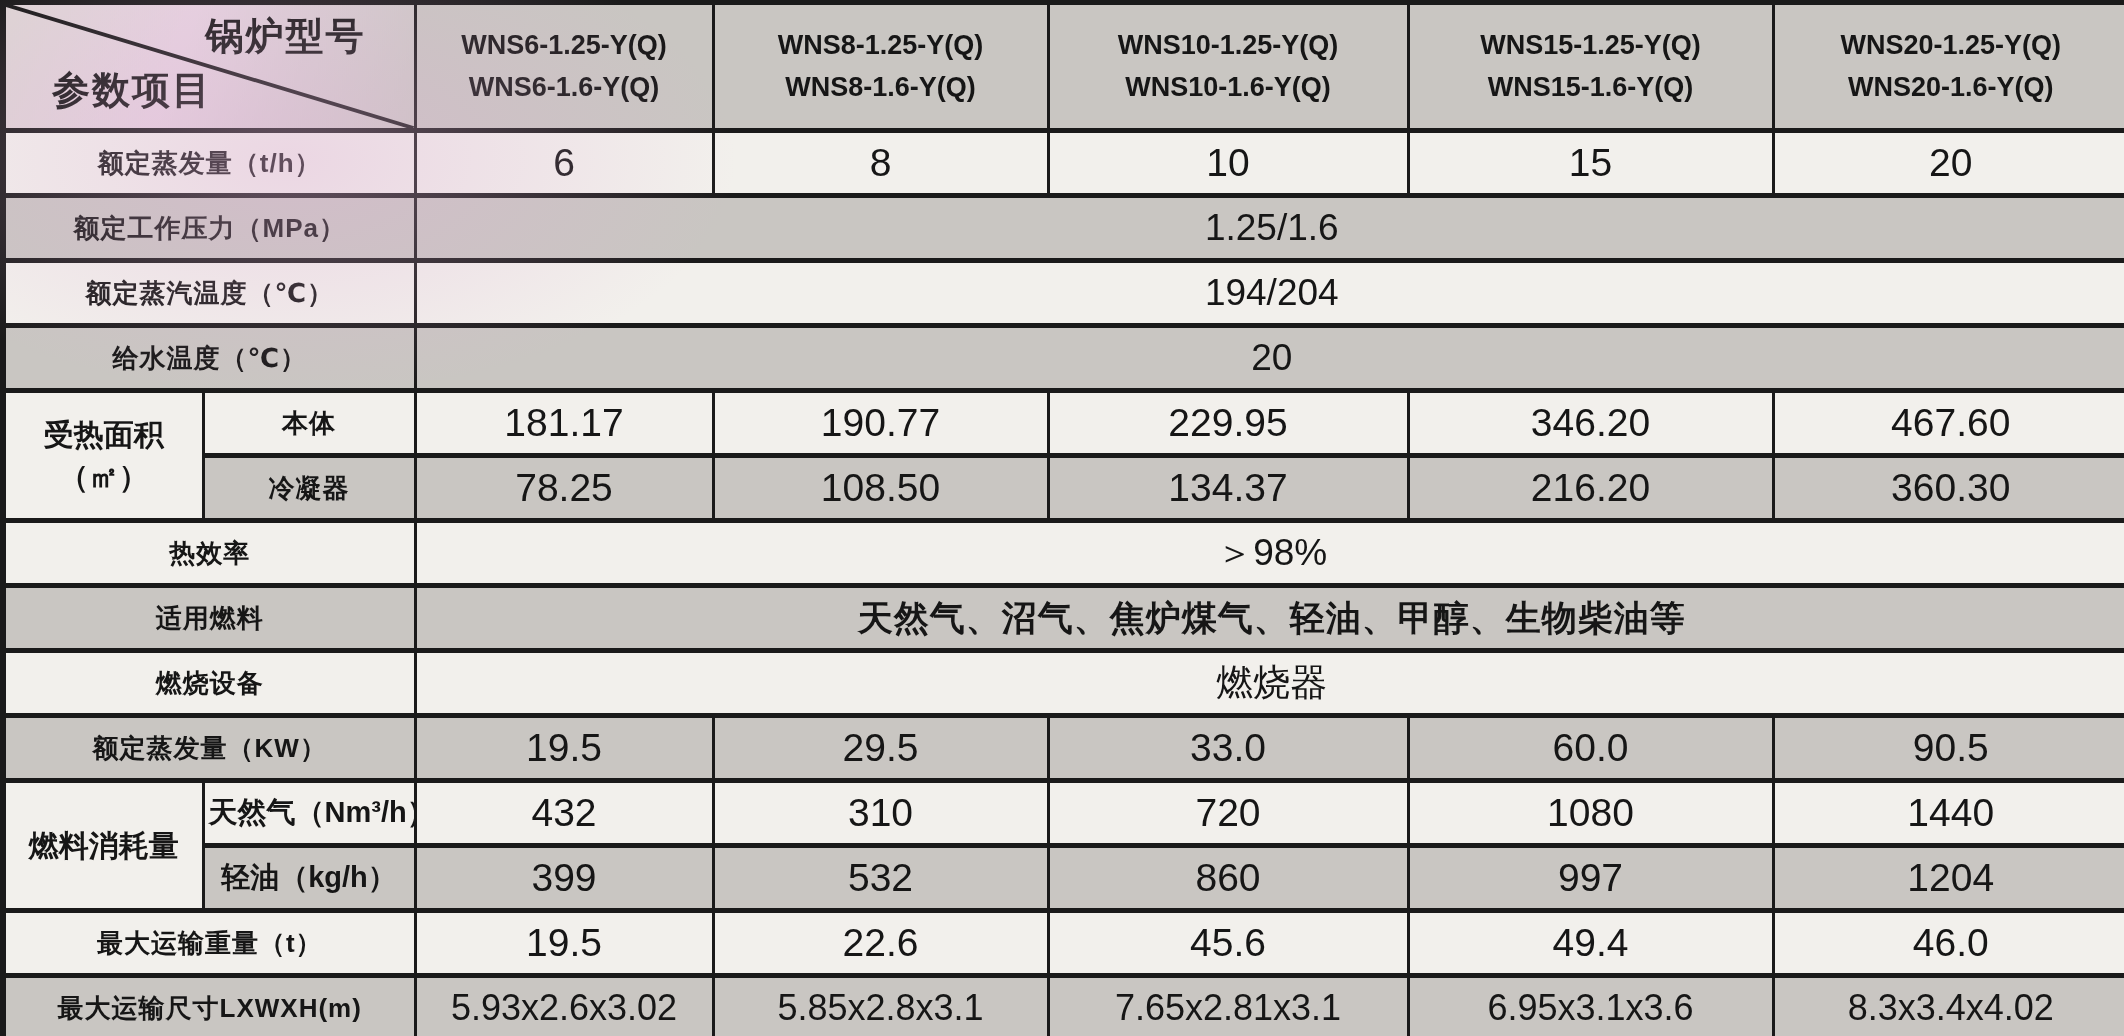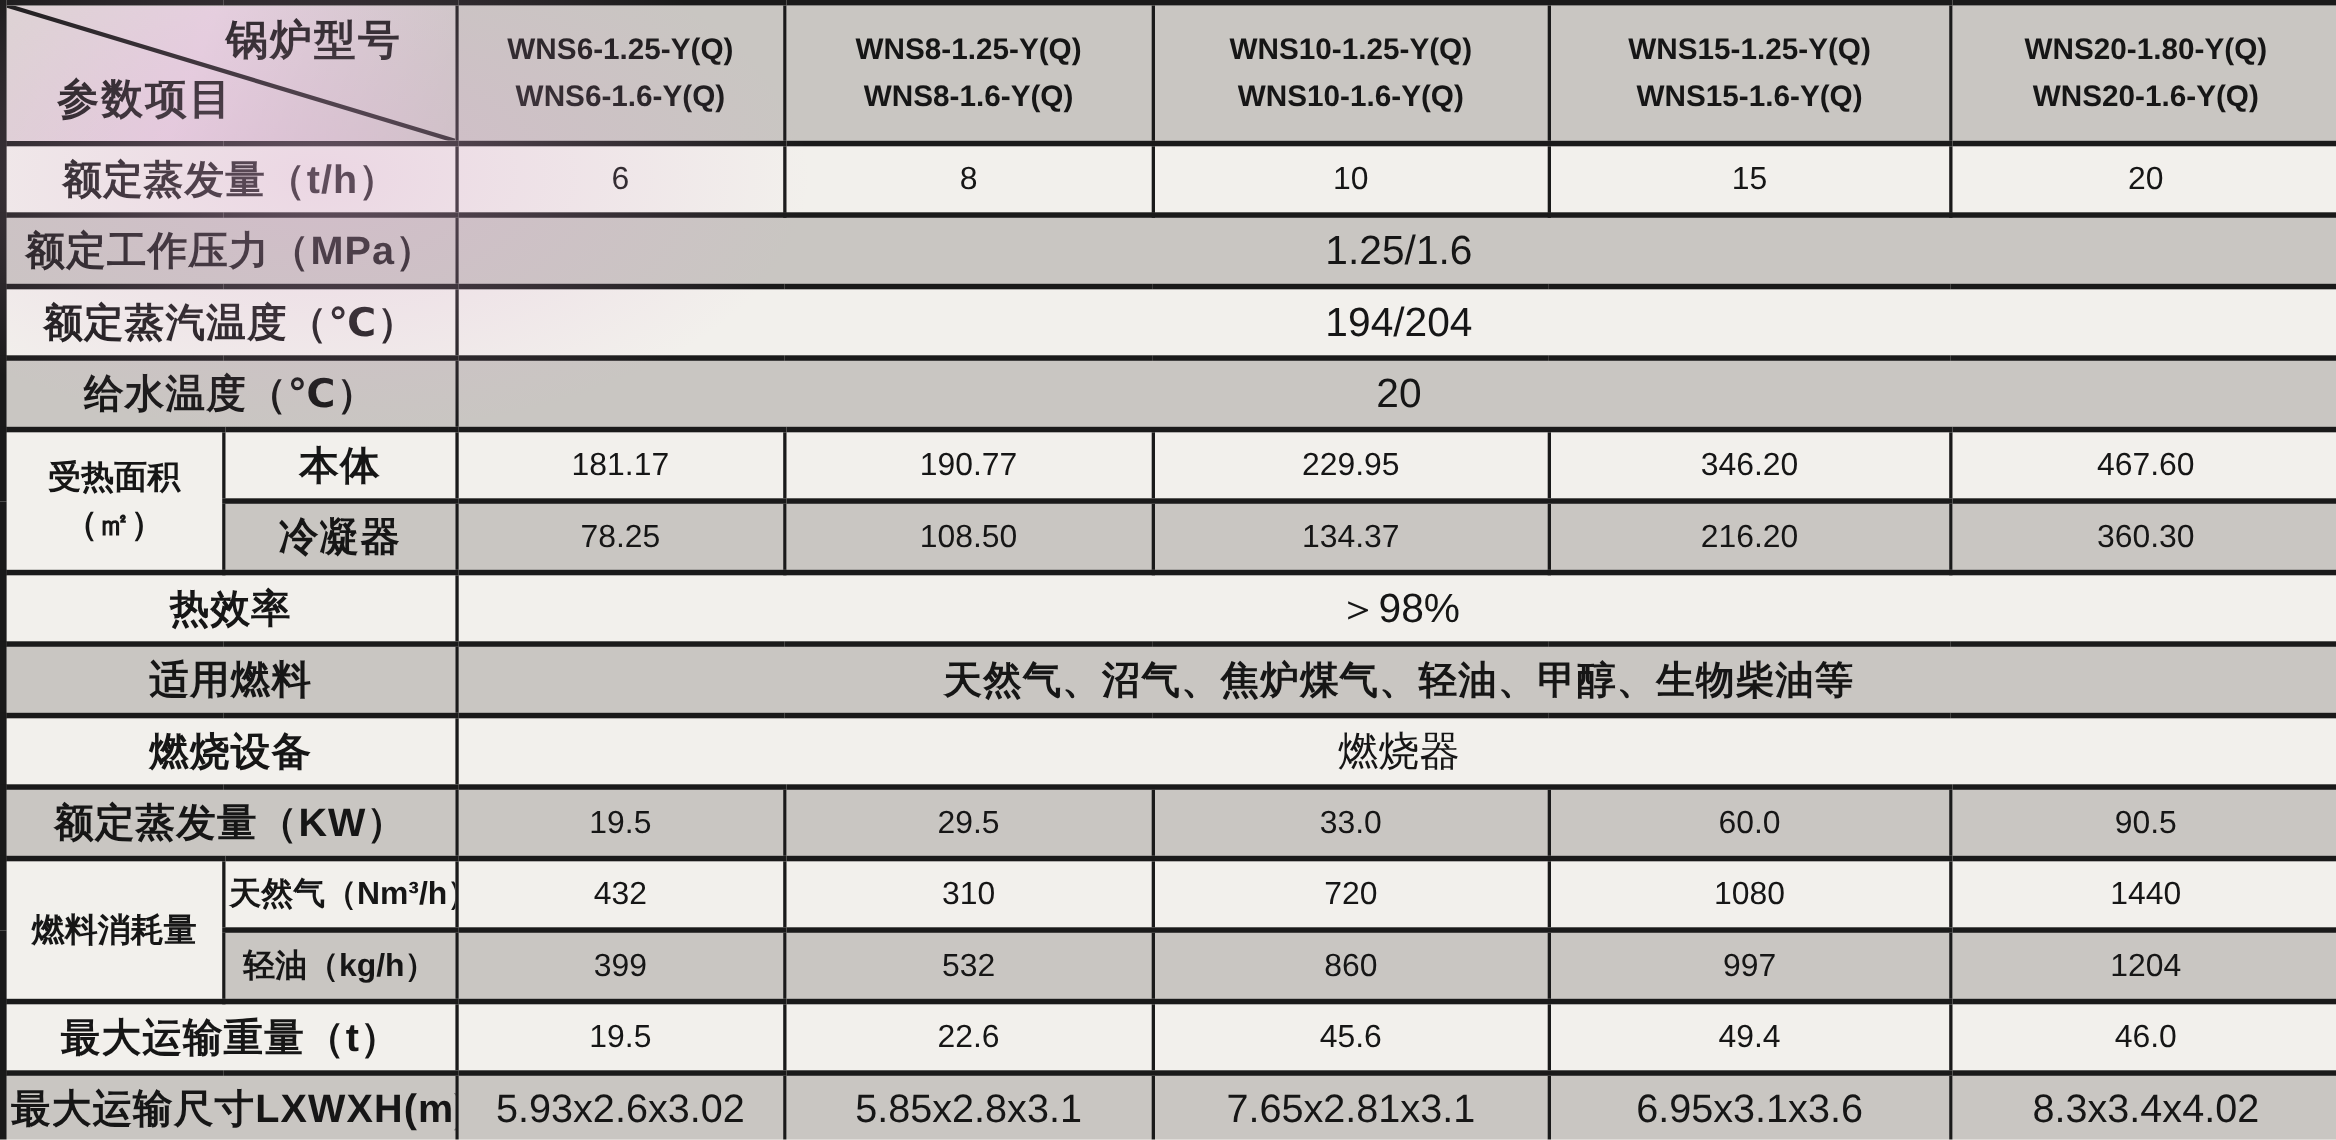--- a/index.html
+++ b/index.html
@@ -50,24 +50,24 @@
   .corner .diag line{stroke:var(--border);stroke-width:4;}
   .corner-top{
     position:absolute;top:6px;right:48px;
     font-size:38px;font-weight:bold;letter-spacing:2px;
   }
   .corner-bottom{
     position:absolute;bottom:12px;left:46px;
     font-size:38px;font-weight:bold;letter-spacing:2px;
   }
   th.model{font-size:27px;font-weight:bold;line-height:1.55;}
-  td.lbl{font-size:36px;font-weight:bold;letter-spacing:1px;}
+  td.lbl{font-size:26px;font-weight:bold;letter-spacing:1px;}
   td.lbl-small{font-size:29px;font-weight:bold;letter-spacing:0;}
   td.grp{font-size:30px;font-weight:bold;line-height:1.4;}
-  td.val{font-size:29px;}
+  td.val{font-size:39px;}
   td.val-merged{font-size:37px;}
   td.val-fuel{font-size:35px;font-weight:bold;letter-spacing:1px;}
   td.val-dim{font-size:36px;}
 </style>
 </head>
 <body>
 
 <div class="photo-tint"></div>
 
 <table>
@@ -100,21 +100,21 @@
     </th>
     <th class="model">
       <div>WNS10-1.25-Y(Q)</div>
       <div>WNS10-1.6-Y(Q)</div>
     </th>
     <th class="model">
       <div>WNS15-1.25-Y(Q)</div>
       <div>WNS15-1.6-Y(Q)</div>
     </th>
     <th class="model">
-      <div>WNS20-1.80-Y(Q)</div>
+      <div>WNS20-1.25-Y(Q)</div>
       <div>WNS20-1.6-Y(Q)</div>
     </th>
   </tr>
 
   <tr class="body-row">
     <td class="lbl" colspan="2">额定蒸发量（t/h）</td>
     <td class="val">6</td>
     <td class="val">8</td>
     <td class="val">10</td>
     <td class="val">15</td>

